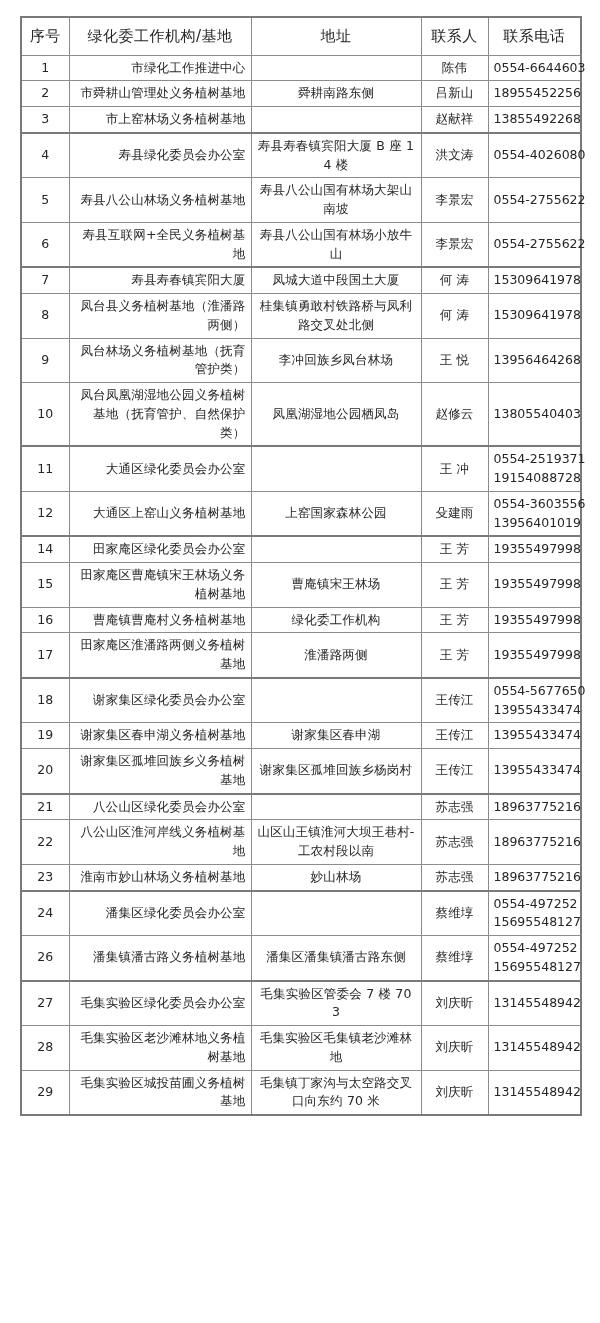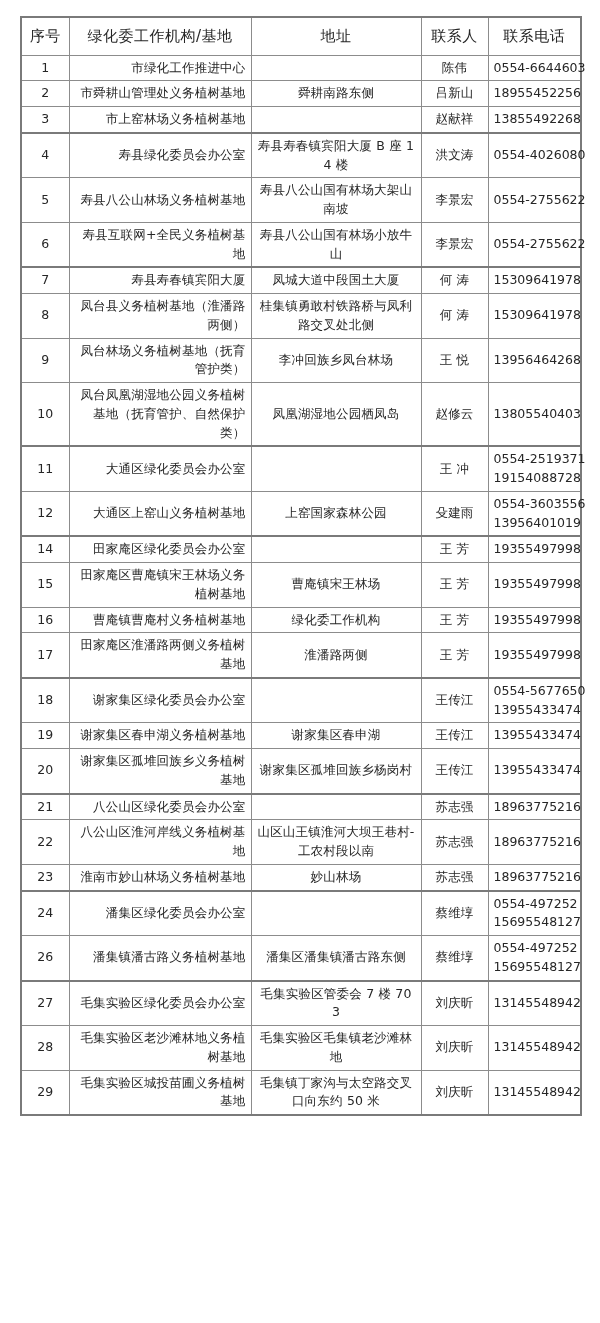--- a/index.html
+++ b/index.html
@@ -346,21 +346,21 @@
             <td class="org">毛集实验区老沙滩林地义务植树基地</td>
             <td class="addr">毛集实验区毛集镇老沙滩林地</td>
             <td class="cname">刘庆昕</td>
             <td class="phone">
               <span class="ph-line">13145548942</span>
             </td>
           </tr>
           <tr>
             <td class="idx">29</td>
             <td class="org">毛集实验区城投苗圃义务植树基地</td>
-            <td class="addr">毛集镇丁家沟与太空路交叉口向东约 50 米</td>
+            <td class="addr">毛集镇丁家沟与太空路交叉口向东约 70 米</td>
             <td class="cname">刘庆昕</td>
             <td class="phone">
               <span class="ph-line">13145548942</span>
             </td>
           </tr>
         </tbody>
     </table>
   </div>
 </div>
 

